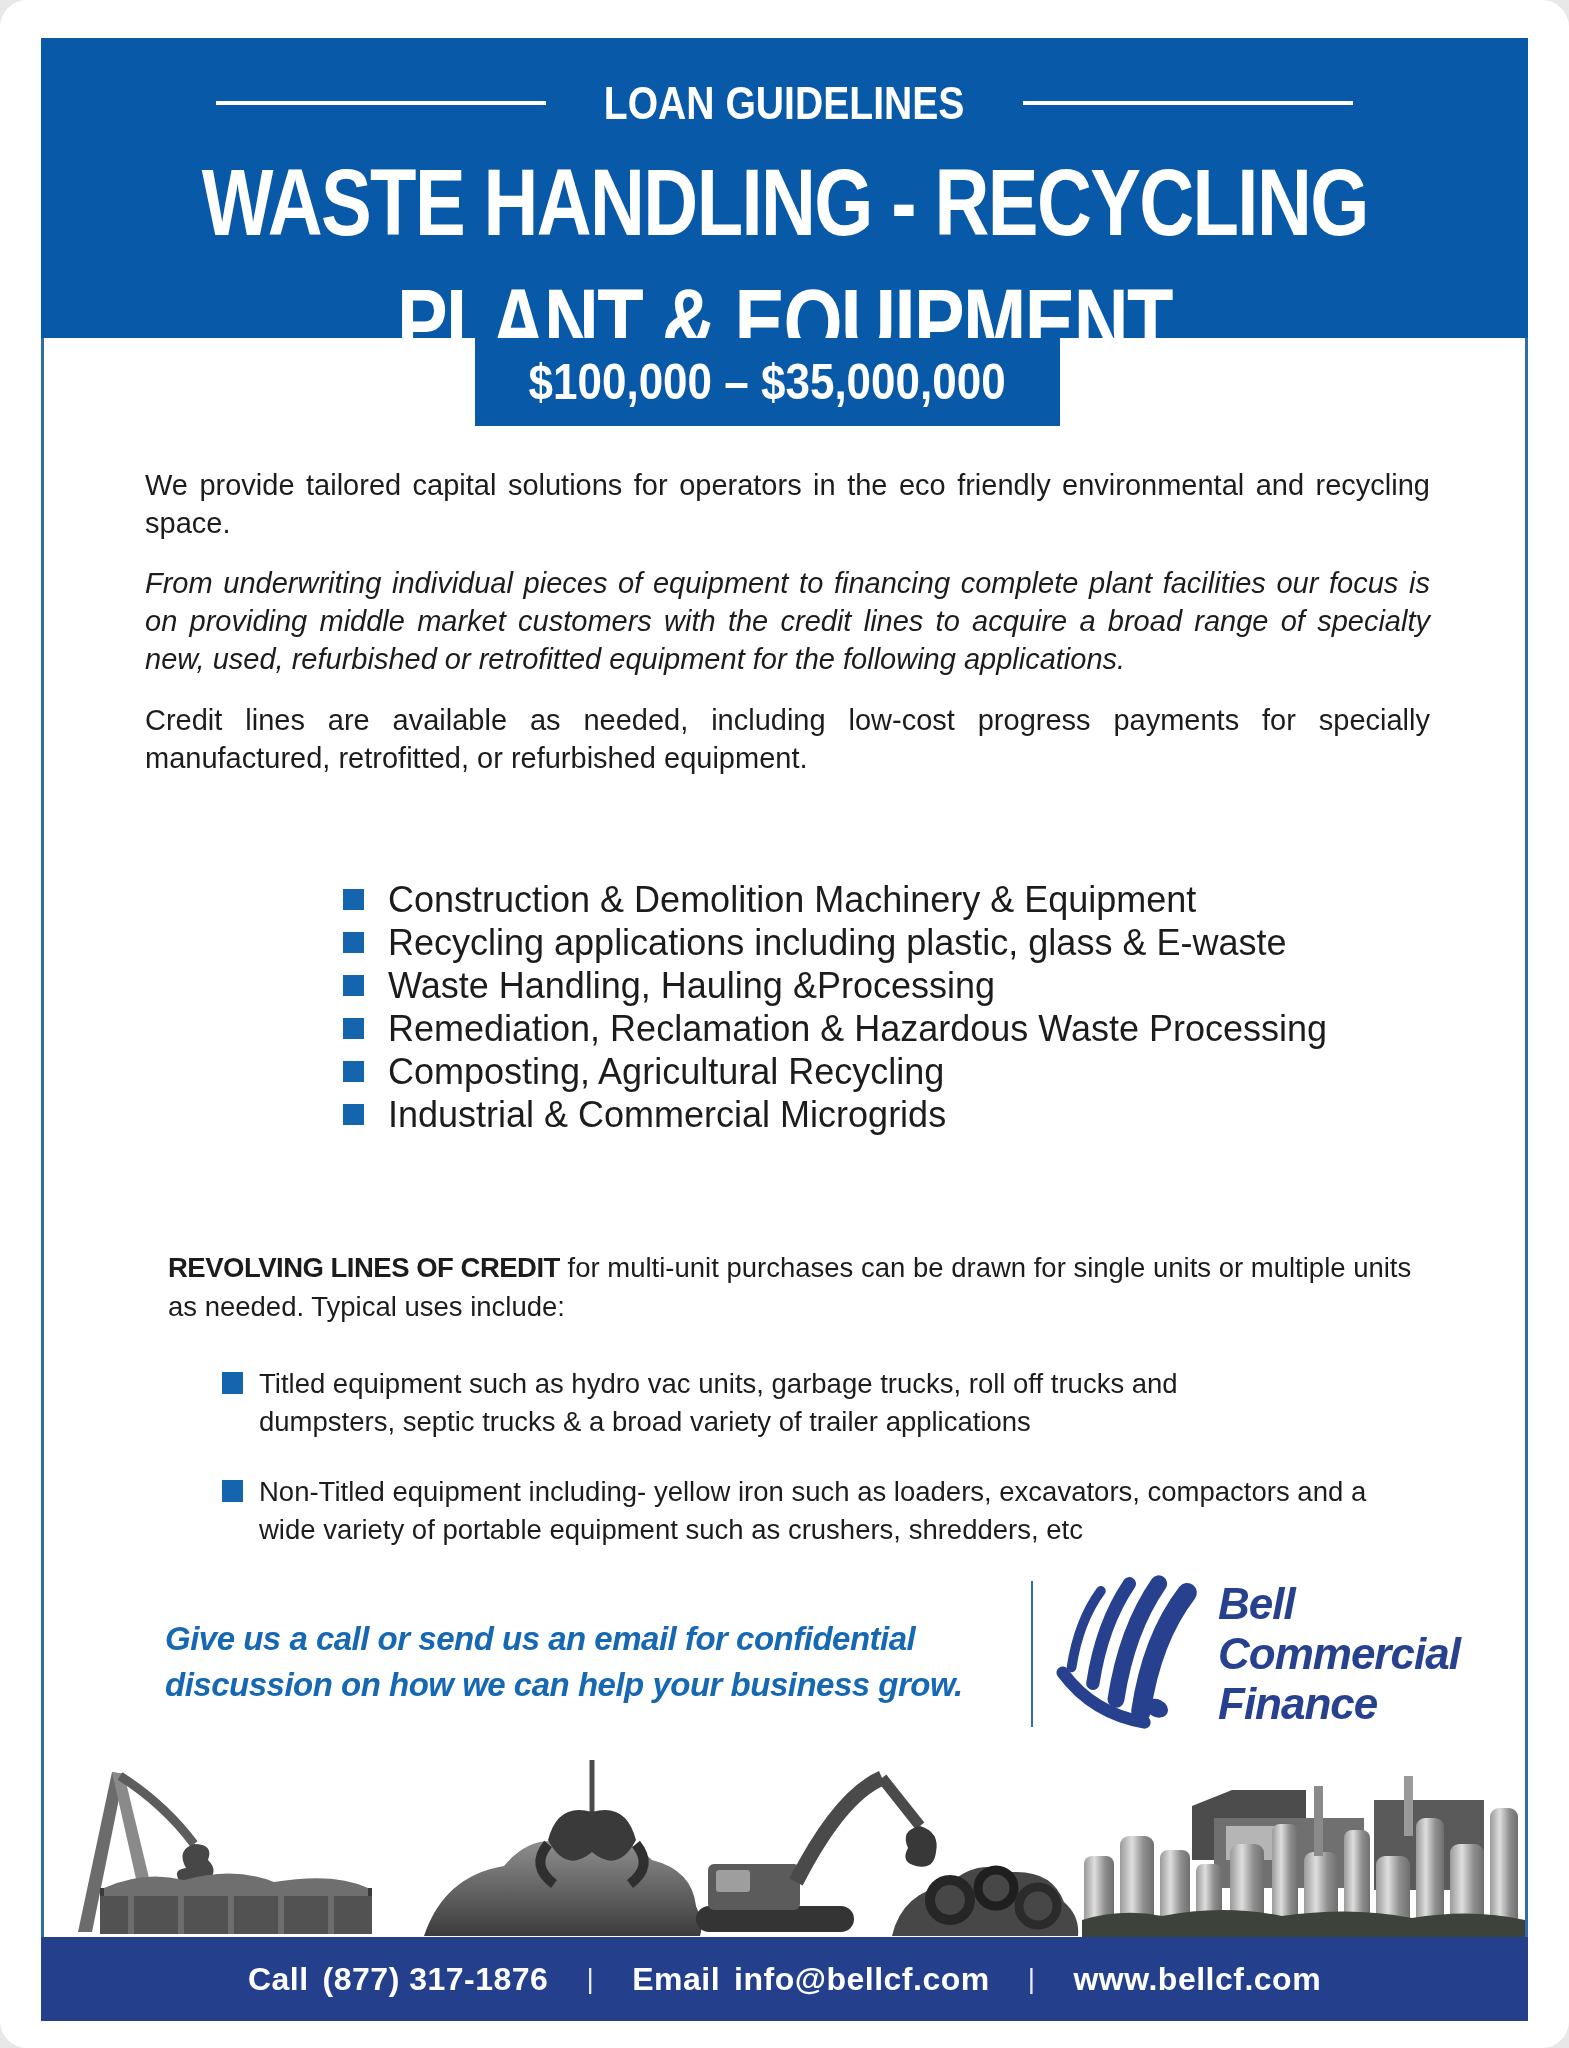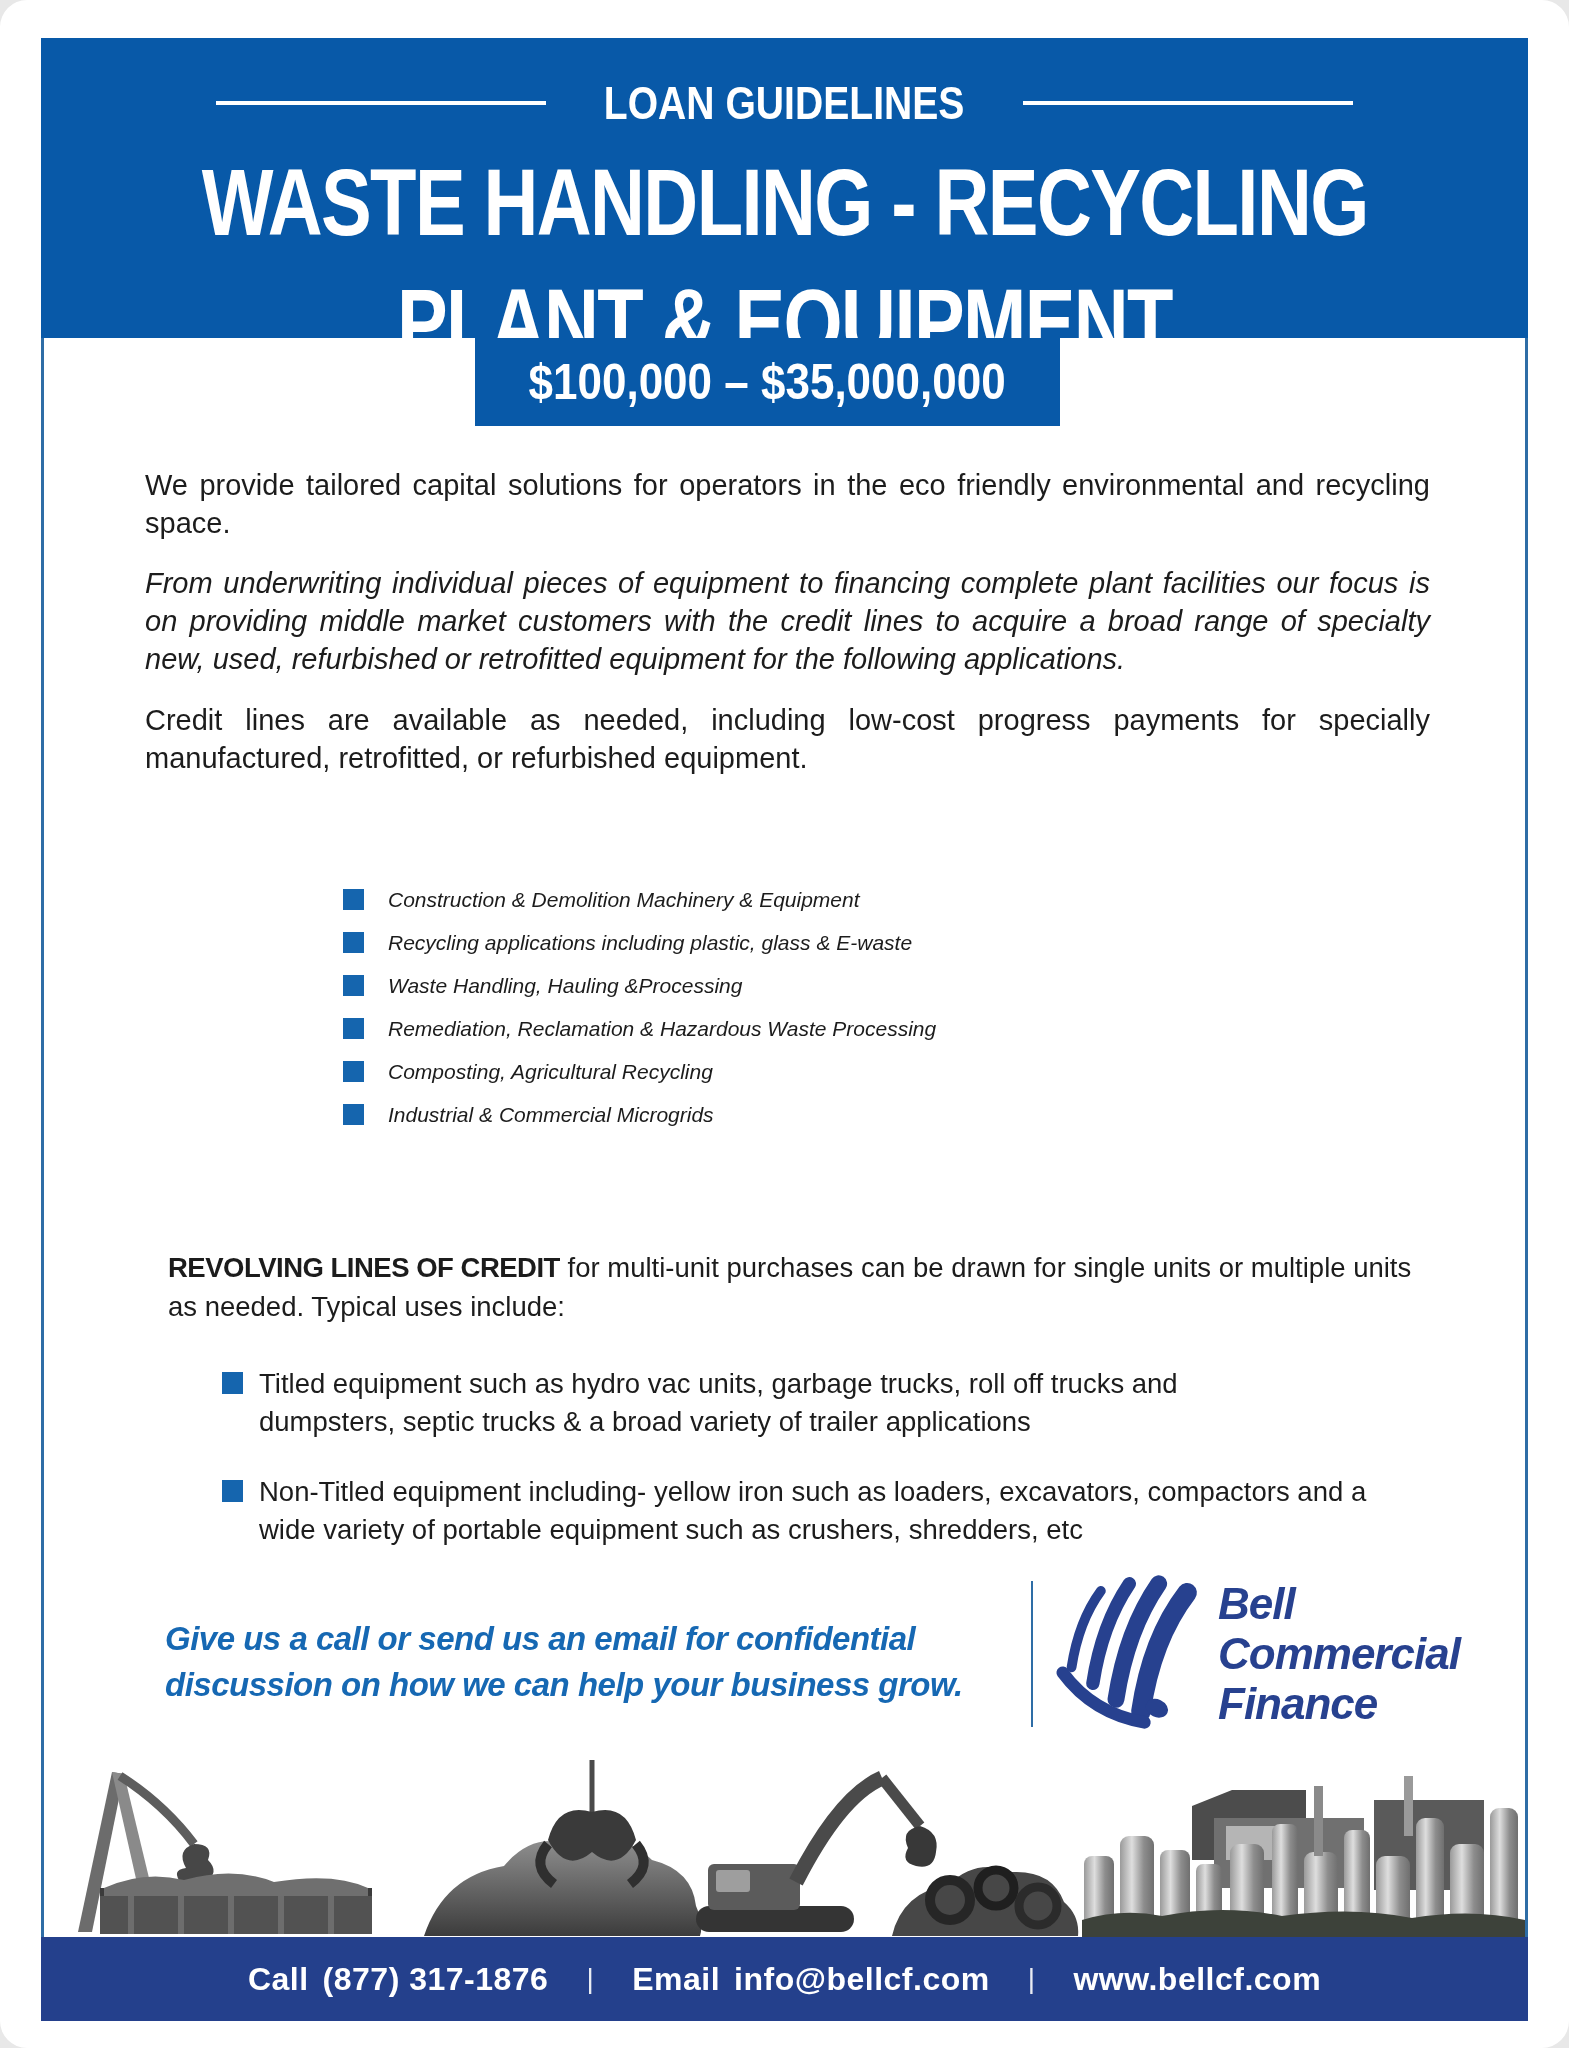--- a/index.html
+++ b/index.html
@@ -53,21 +53,21 @@
     position:absolute;left:145px;top:466px;width:1285px;
     color:#1c1c1c;font-size:29px;line-height:38px;
   }
   .body-copy p{margin:0;text-align:justify;}
   .body-copy p.p1{margin-bottom:22px;}
   .body-copy p.p2{margin-bottom:23px;font-style:italic;}
   
   .app-list{position:absolute;left:343px;top:878px;list-style:none;margin:0;padding:0;}
   .app-list li{display:flex;align-items:center;height:43px;}
   .sq{width:21px;height:21px;background:#1565ae;flex:0 0 21px;margin-right:24px;}
-  .app-list .item-text{font-size:21px;color:#1c1c1c;white-space:nowrap;font-style:italic;}
+  .app-list .item-text{font-size:36px;color:#1c1c1c;white-space:nowrap;}
   
   .revolving{
     position:absolute;left:168px;top:1248px;width:1255px;
     font-size:27.5px;line-height:39px;color:#1c1c1c;
   }
   .revolving strong{font-weight:bold;letter-spacing:-0.5px;}
   .sub-list{position:absolute;left:222px;top:1365px;list-style:none;margin:0;padding:0;}
   .sub-list li{display:flex;align-items:flex-start;margin-bottom:32px;}
   .sub-list .sq{width:22px;height:22px;margin-top:7px;margin-right:16px;}
   .sub-list .item-text{font-size:27.5px;line-height:38px;color:#1c1c1c;}

